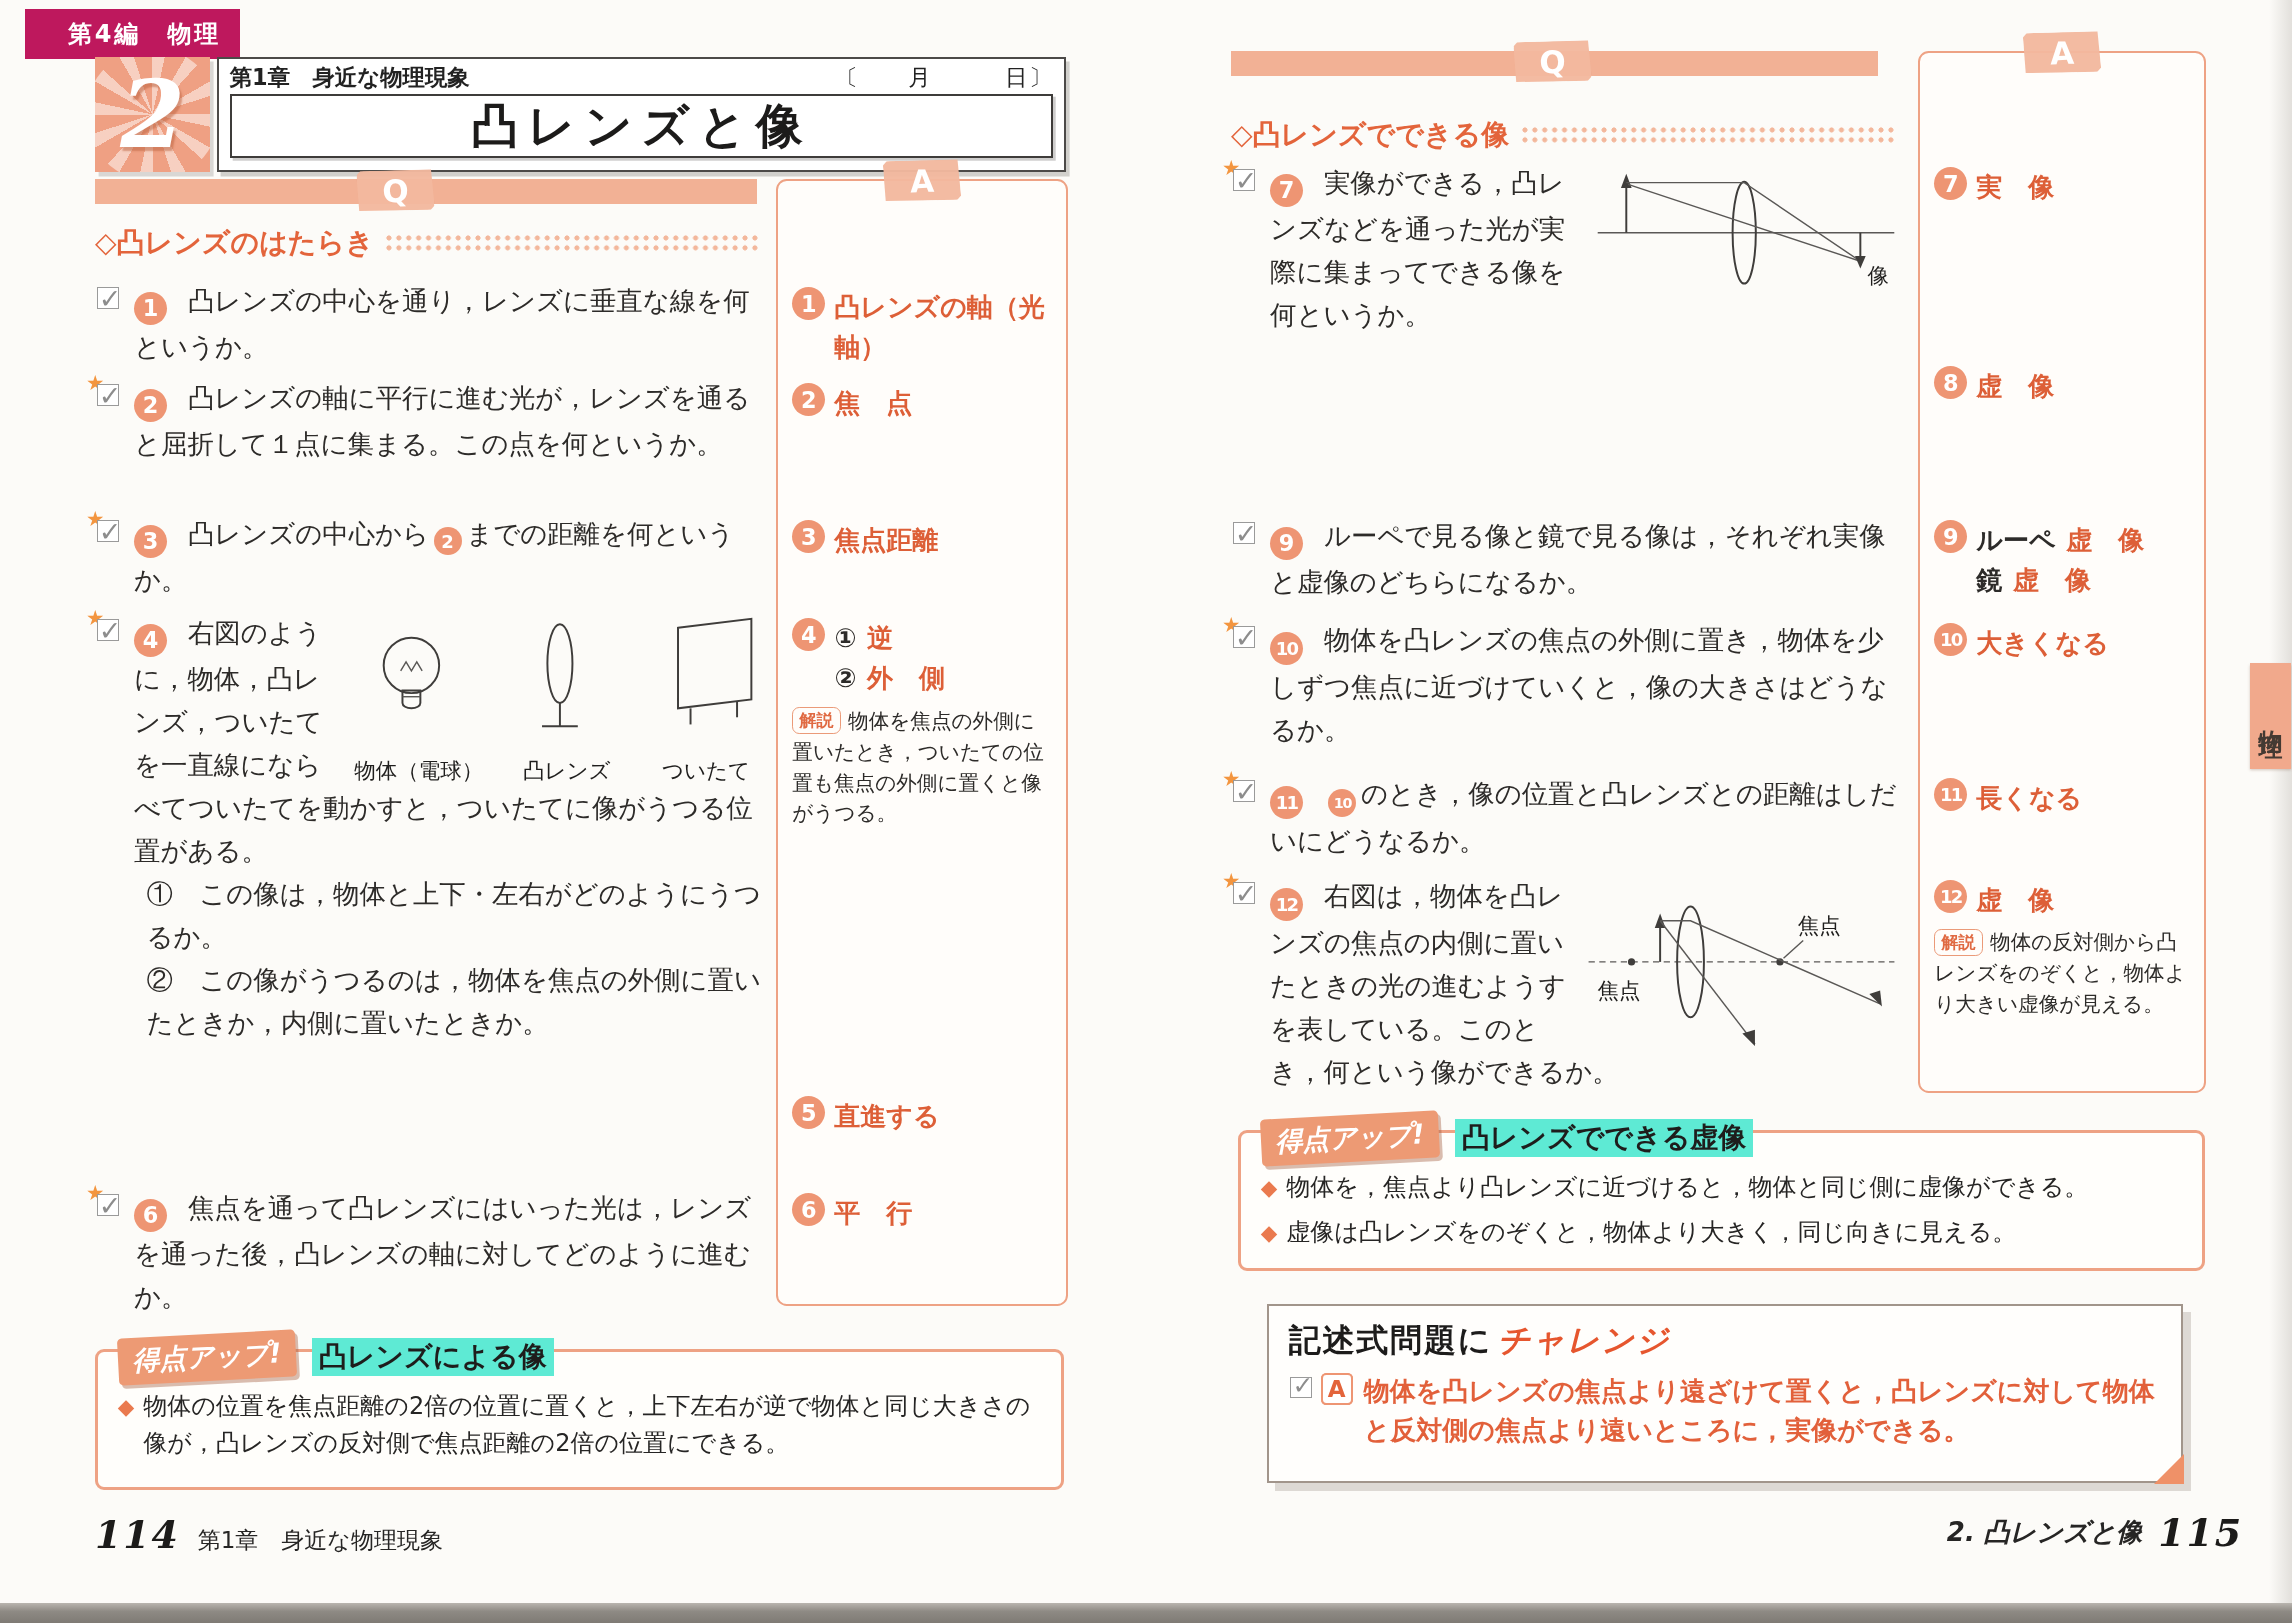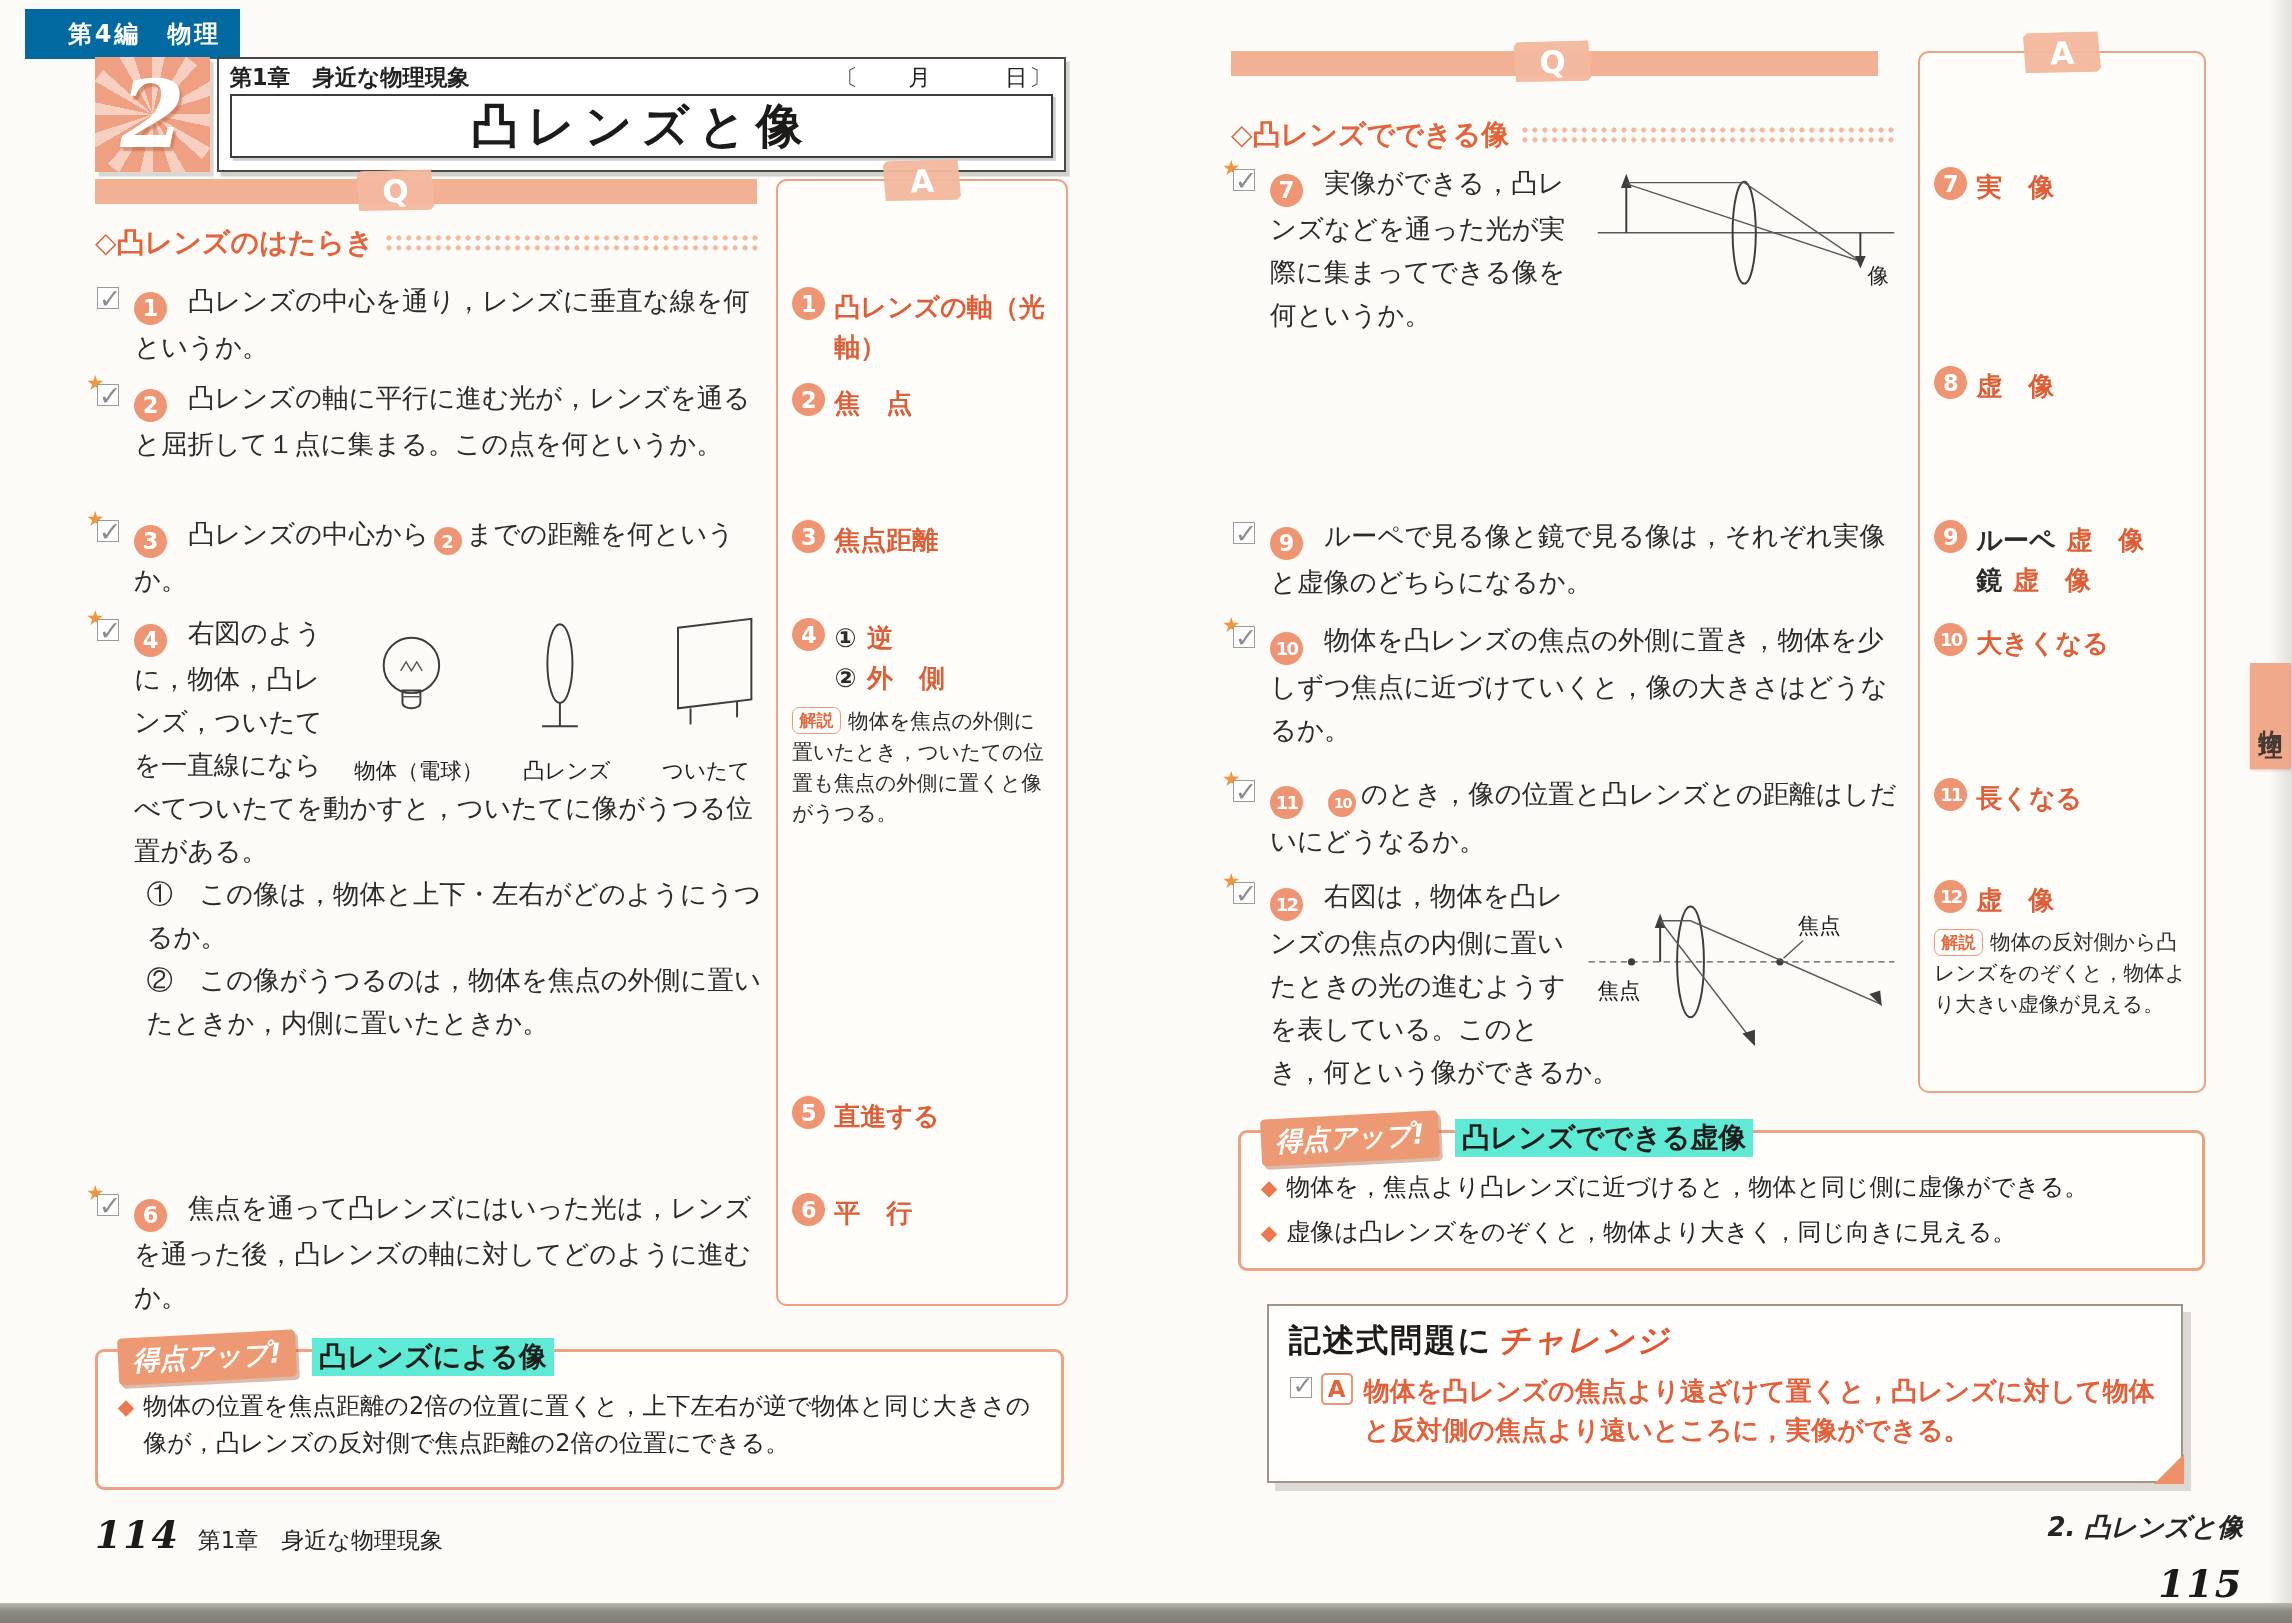--- a/index.html
+++ b/index.html
@@ -2,21 +2,21 @@
 <html style="font-size:14.3px"><head>
 <meta charset="utf-8">
 <style>
   * { margin:0; padding:0; box-sizing:border-box; }
   body { background:#cfccc7; }
   .canvas { position:relative; width:2293px; height:1624px; background:#fcfbf8; overflow:hidden;
             font-family:"DejaVu Serif", serif; color:#2d2b29; }
   .abs { position:absolute; }
 
   
-  .edition-tag { left:25px; top:9px; width:215px; height:50px; background:#0369a1; color:#fff;
+  .edition-tag { left:25px; top:9px; width:215px; height:50px; background:#be185d; color:#fff;
                  font-family:"DejaVu Sans",sans-serif; font-weight:bold; font-size:24px;
                  display:flex; align-items:center; justify-content:center; letter-spacing:2.7px;padding-left:24px; }
 
   
   .unit-num { left:95px; top:57px; width:115px; height:115px; background:#efa083;
               display:flex; align-items:center; justify-content:center; overflow:hidden; box-shadow:3.6px 4.5px 0 rgba(60,55,50,.18); }
   .unit-num::before { content:""; position:absolute; inset:-9px;
               background:repeating-conic-gradient(rgba(255,255,255,.5) 0 12deg, rgba(255,255,255,0) 12deg 30deg);
               border-radius:50%; }
   .unit-num .n { position:relative; color:#fff; font-size:93px; font-weight:bold; font-style:italic;
@@ -101,21 +101,21 @@
              display:flex; align-items:center; justify-content:center; font-weight:bold; font-size:23px; }
   .ch-mark.qm { background:#ee9573; color:#fff; }
   .ch-mark.am { background:#fff; border:2.2px solid #ee9573; color:#e3643b; }
   .ch-q-text { color:#242322; }
   .ch-a-text { color:#e2603a; font-weight:bold; }
   .ch-corner { position:absolute; right:-2.7px; bottom:-2.7px; width:0; height:0;
                border-left:30px solid transparent; border-bottom:30px solid #ef9168; }
 
   
   .footer-l { left:95px; top:1512px; display:flex; align-items:baseline; gap:18px; }
-  .footer-r { right:50px; top:1510px; display:flex; align-items:flex-end; gap:16px;flex-direction:column; }
+  .footer-r { right:50px; top:1510px; display:flex; align-items:center; gap:16px; }
   .pgnum { font-style:italic; font-weight:bold; font-size:38px; color:#1c1b1a; letter-spacing:1.8px; }
   .pglabel { font-family:"DejaVu Sans",sans-serif; font-size:23px; color:#262524; }
   .pglabel.it { font-weight:bold; font-style:italic; font-size:26px; }
   .side-tab { left:2250px; top:663px; width:41px; height:106px; background:#f1a98c; color:#443a33;
               font-family:"DejaVu Sans",sans-serif; font-weight:bold; font-size:24px; writing-mode:vertical-rl;
               letter-spacing:5.4px; display:flex; align-items:center; justify-content:center;
               box-shadow:0 1.8px 2.7px rgba(120,80,60,.3); }
   .scan-strip { left:0; top:1603px; width:2293px; height:20.6px; background:linear-gradient(#b9b5af, #8e8a84 40%, #7d7973); }
   .right-edge { left:2269px; top:0; width:23px; height:1624px;
                 background:linear-gradient(to right, rgba(90,80,70,0), rgba(90,80,70,.16)); }

